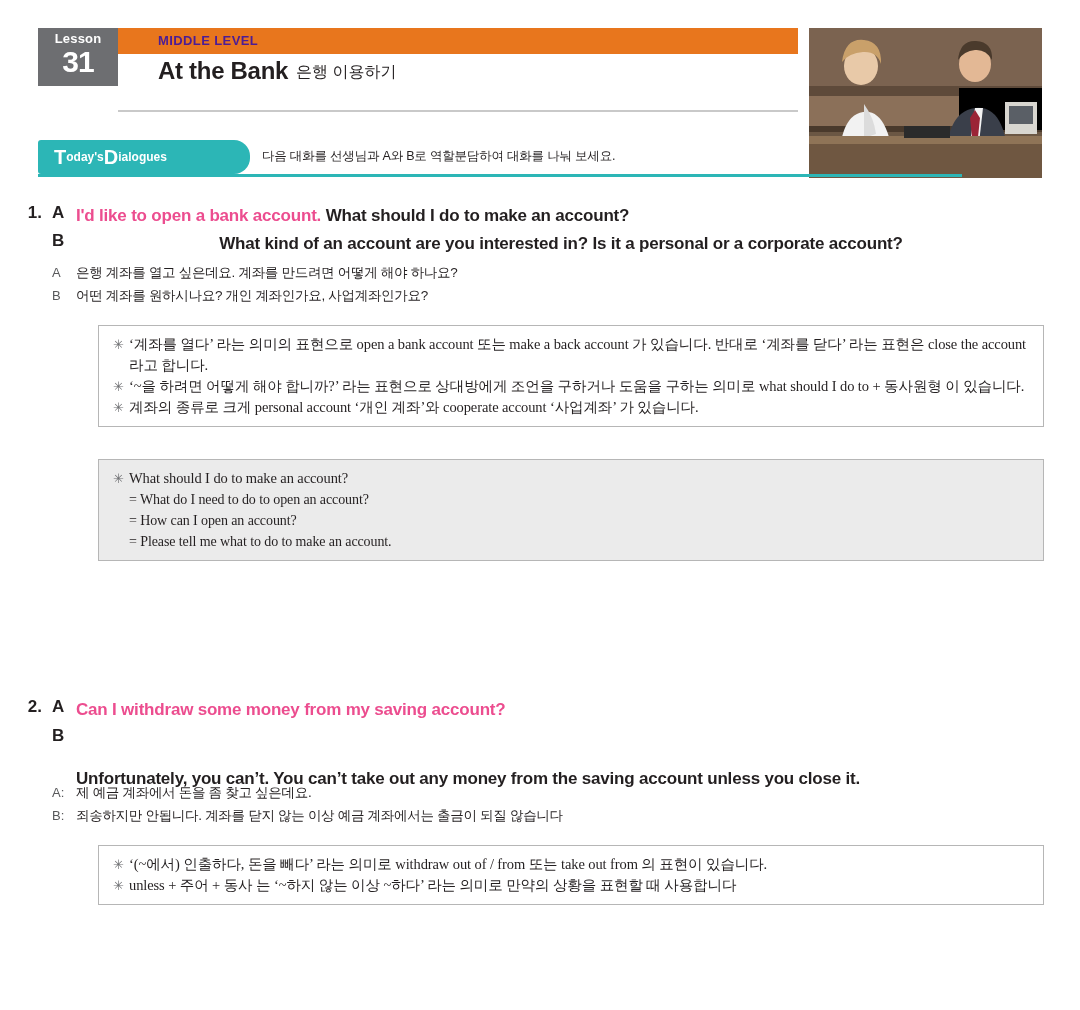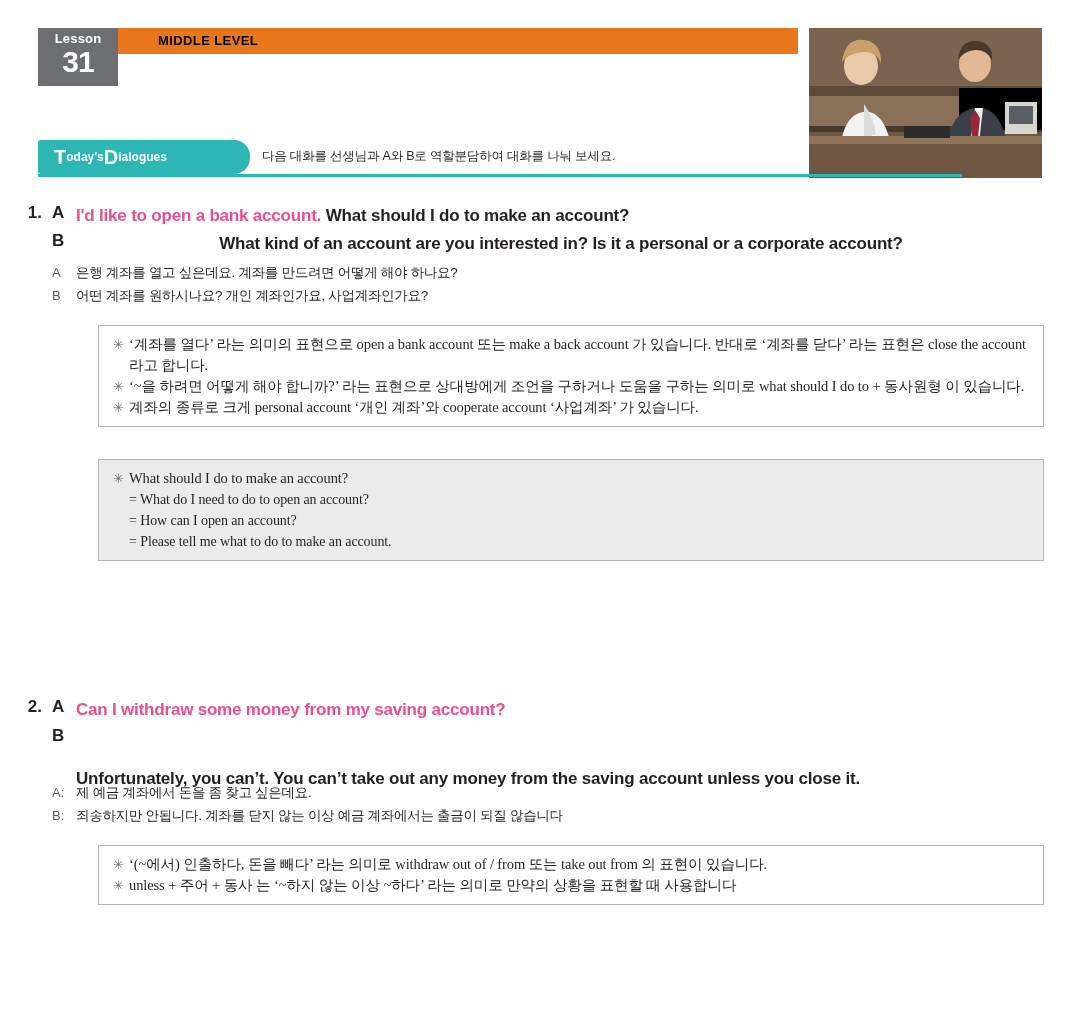--- a/index.html
+++ b/index.html
@@ -47,21 +47,21 @@
     line-height: 30px;
     letter-spacing: -1px;
   }
   .level-bar {
     position: absolute;
     left: 80px;
     top: 0;
     width: 680px;
     height: 26px;
     background: #e8761d;
-    color: #000000;
+    color: #4c1d95;
     font-size: 13px;
     font-weight: bold;
     letter-spacing: .4px;
     line-height: 26px;
     padding-left: 40px;
     box-sizing: border-box;
   }
   .title-bar {
     position: absolute;
     left: 80px;
@@ -222,20 +222,24 @@
 
 <div class="header-wrap">
 
   <div class="lesson-box">
     <div class="lesson-word">Lesson</div>
     <div class="lesson-num">31</div>
   </div>
 
   <div class="level-bar">MIDDLE LEVEL</div>
 
+  <div class="title-bar">
+    <span class="title-en">At the Bank</span>
+    <span class="title-ko">은행 이용하기</span>
+  </div>
 
   <div class="photo">
     <svg width="233" height="150" viewBox="0 0 233 150" xmlns="http://www.w3.org/2000/svg">
       <rect width="233" height="150" fill="#8b7059"></rect>
       <rect x="0" y="0" width="233" height="60" fill="#7b6350"></rect>
       <rect x="0" y="58" width="233" height="10" fill="#5e4a3a"></rect>
       <rect x="0" y="100" width="233" height="50" fill="#6b5744"></rect>
       <rect x="0" y="98" width="233" height="6" fill="#4a3a2c"></rect>
       <rect x="150" y="60" width="83" height="42" fill="#6a destra"></rect>
 

